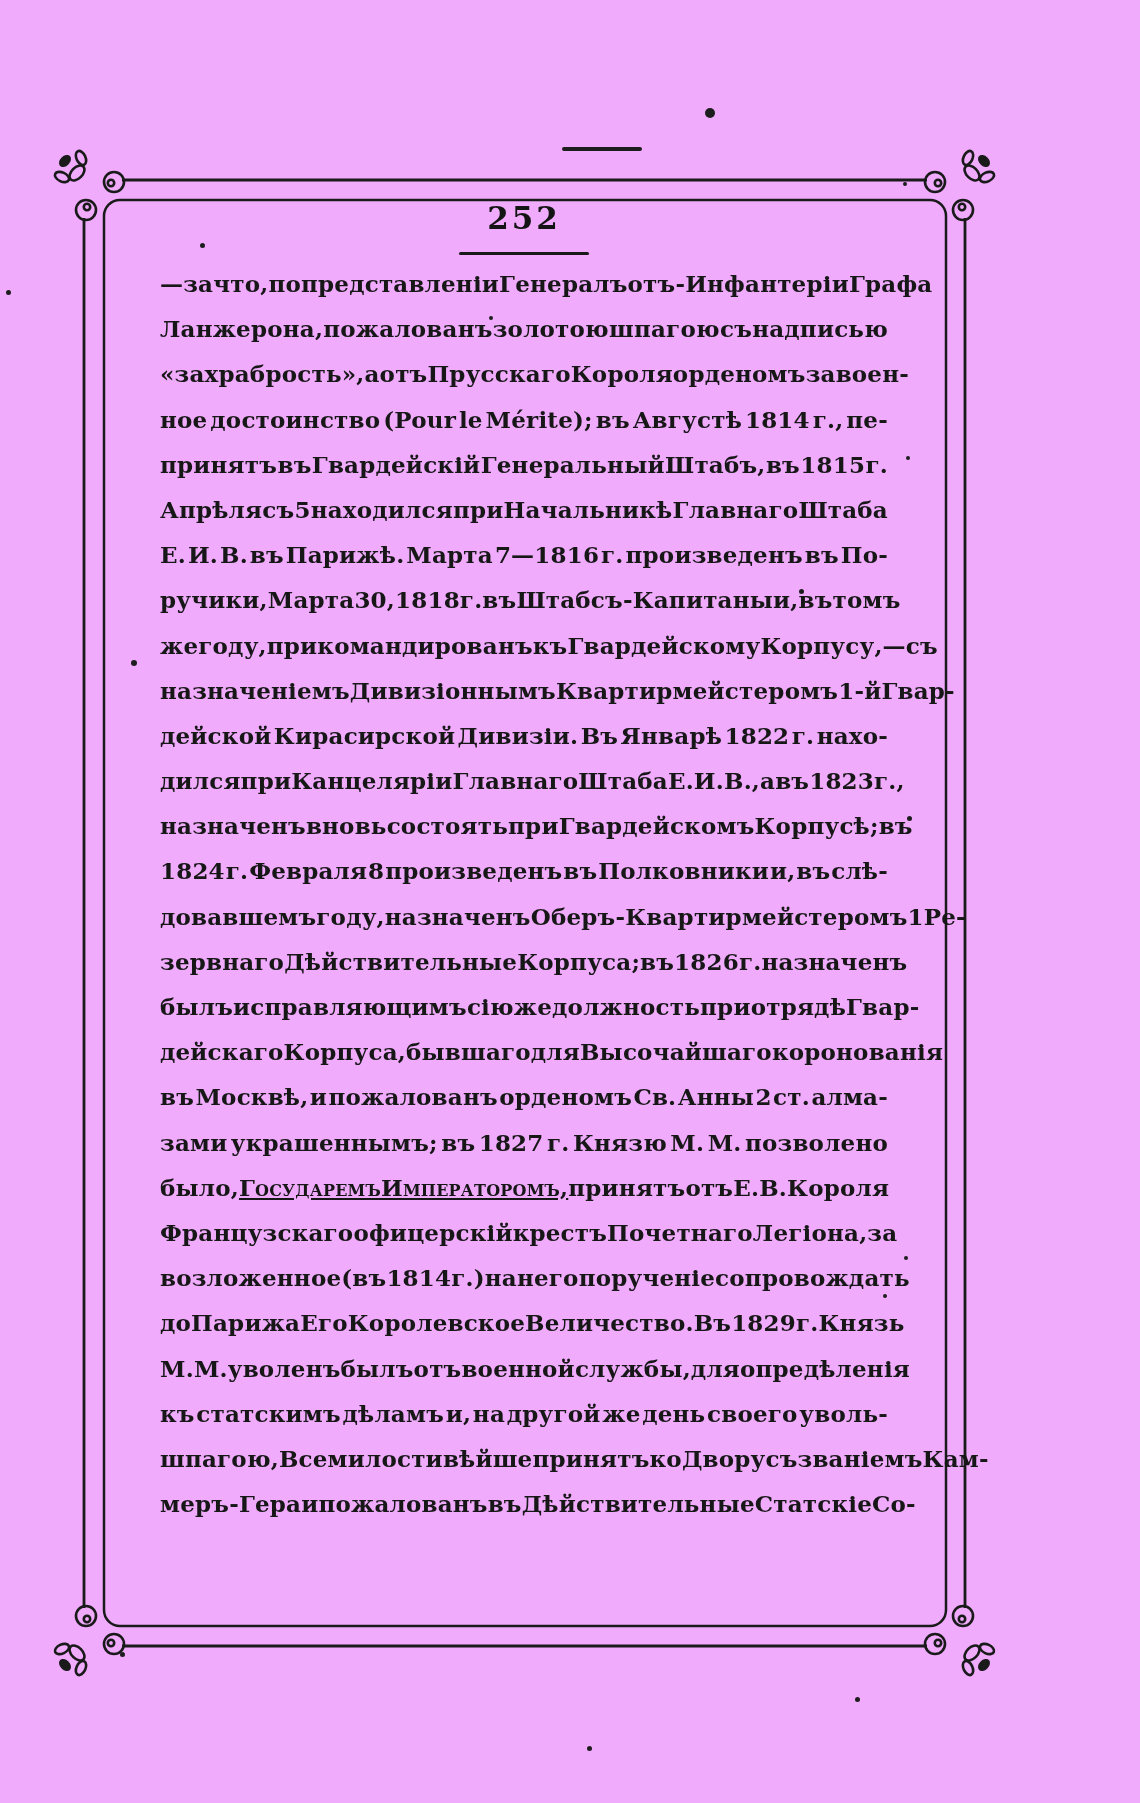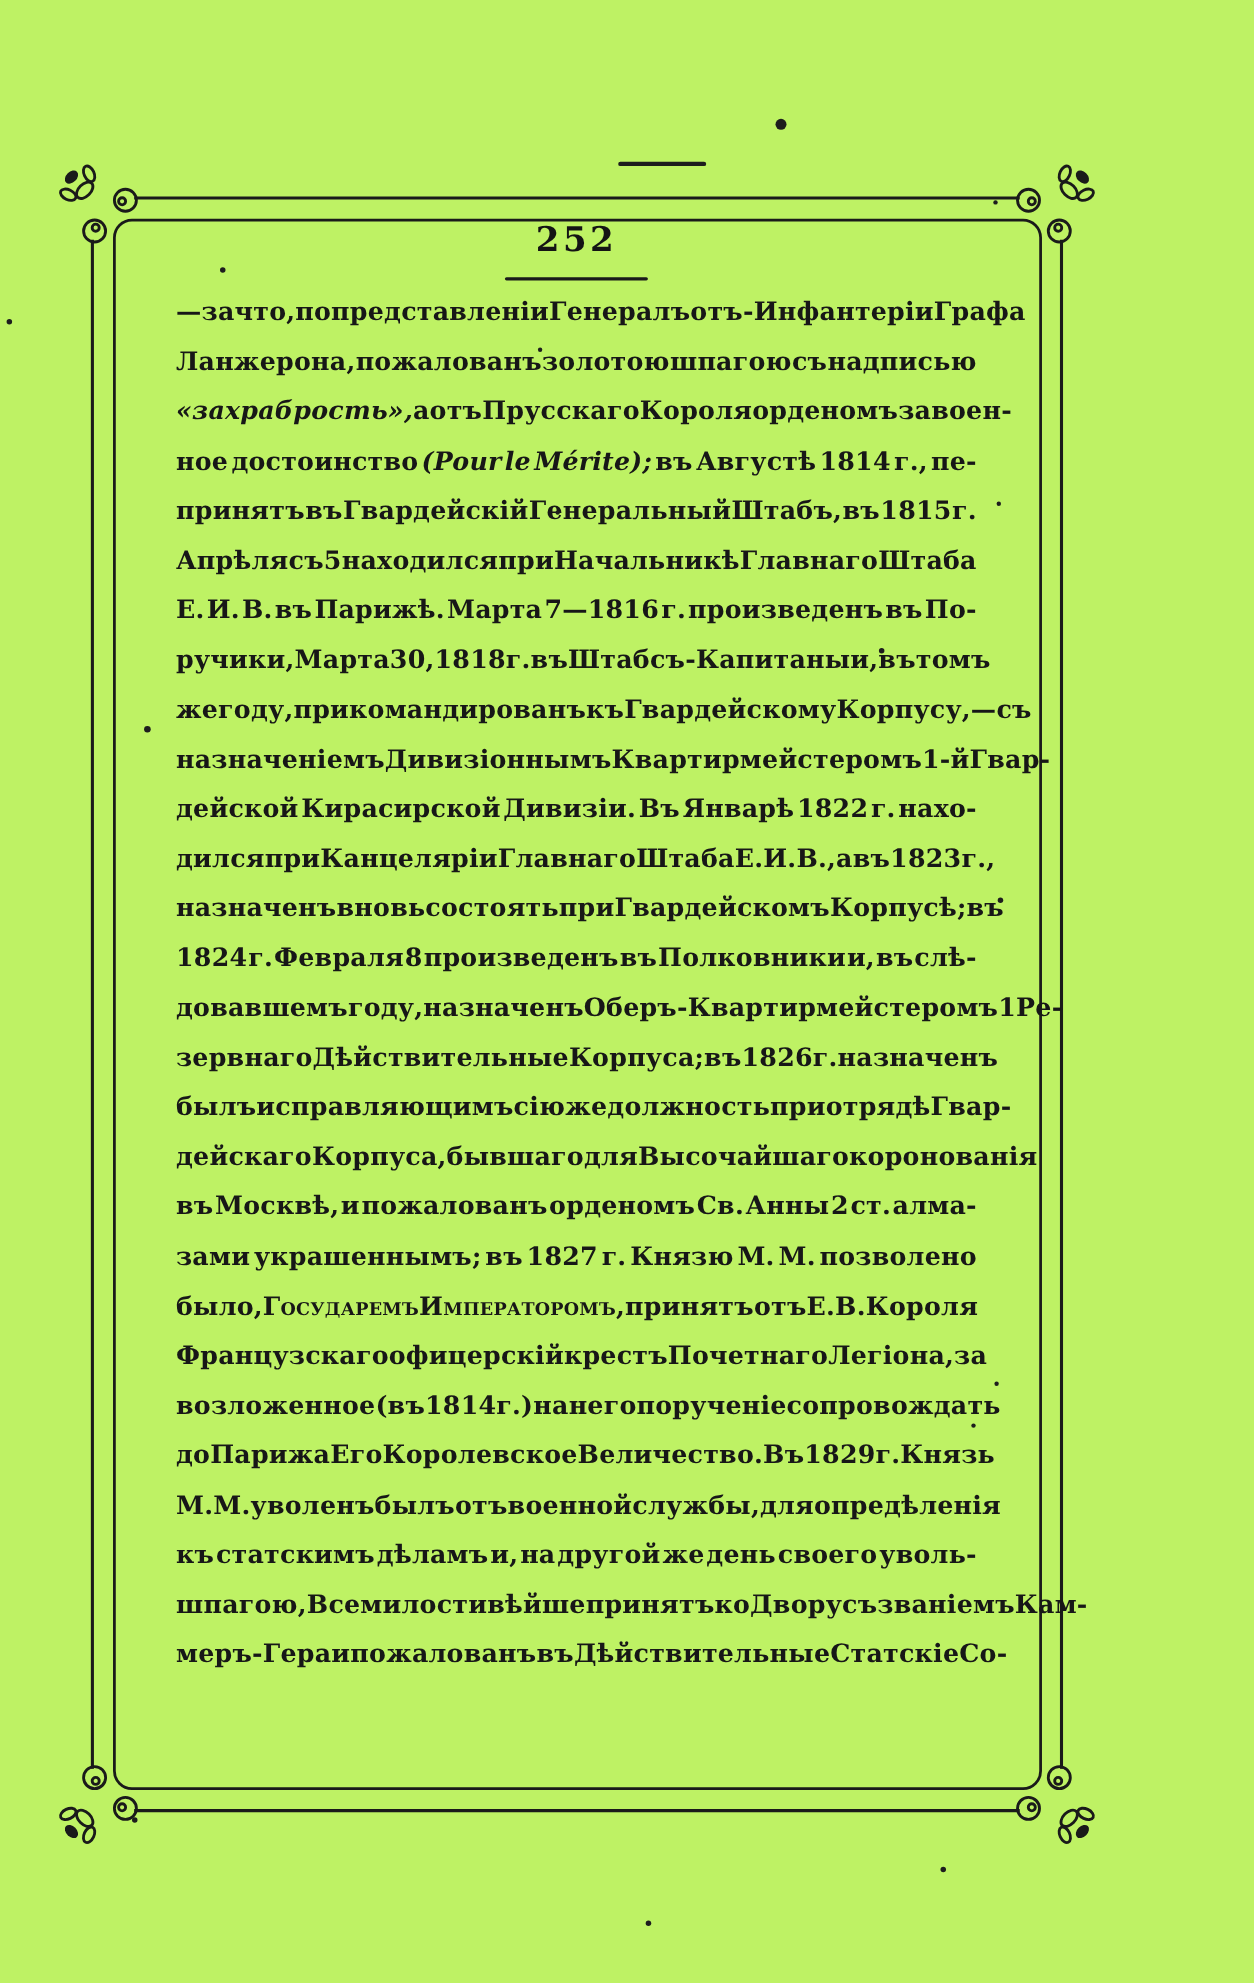--- a/index.html
+++ b/index.html
@@ -1,19 +1,19 @@
 <!DOCTYPE html>
 <html><head>
 <meta charset="utf-8">
 <style>
   html,body{margin:0;padding:0;background:#e8e8e6;}
   .page{
     position:relative;
     width:1140px;height:1803px;
-    background:#bef264;
+    background:#f0abfc;
     overflow:hidden;
     font-family:"DejaVu Serif", serif;
     color:#161616;
   }
   .frame-svg{position:absolute;left:0;top:0;}
   .pagenum{
     position:absolute;left:160px;top:200px;width:728px;
     text-align:center;font-size:31px;font-weight:700;
     letter-spacing:3px;color:#141414;
   }
@@ -24,22 +24,22 @@
   .text-block{
     position:absolute;left:160px;top:270px;width:728px;
   }
   .tline{
     display:flex;justify-content:space-between;align-items:baseline;
     height:45.2px;
     font-size:23px;font-weight:700;letter-spacing:0.2px;
     white-space:nowrap;color:#171717;
   }
   .tline span{flex:0 0 auto;}
-  .i{font-style:italic;}
-  .sc{font-variant:small-caps;}
+  .i{}
+  .sc{font-variant:small-caps;text-decoration:underline;}
   .speck{position:absolute;background:#1d1d1d;border-radius:50%;}
   .top-dash{position:absolute;background:#1d1d1d;border-radius:2px;}
 </style>
 </head>
 <body>
 
 <div class="page">
 
   <svg class="frame-svg" width="1140" height="1803" viewBox="0 0 1140 1803">
     <defs>

